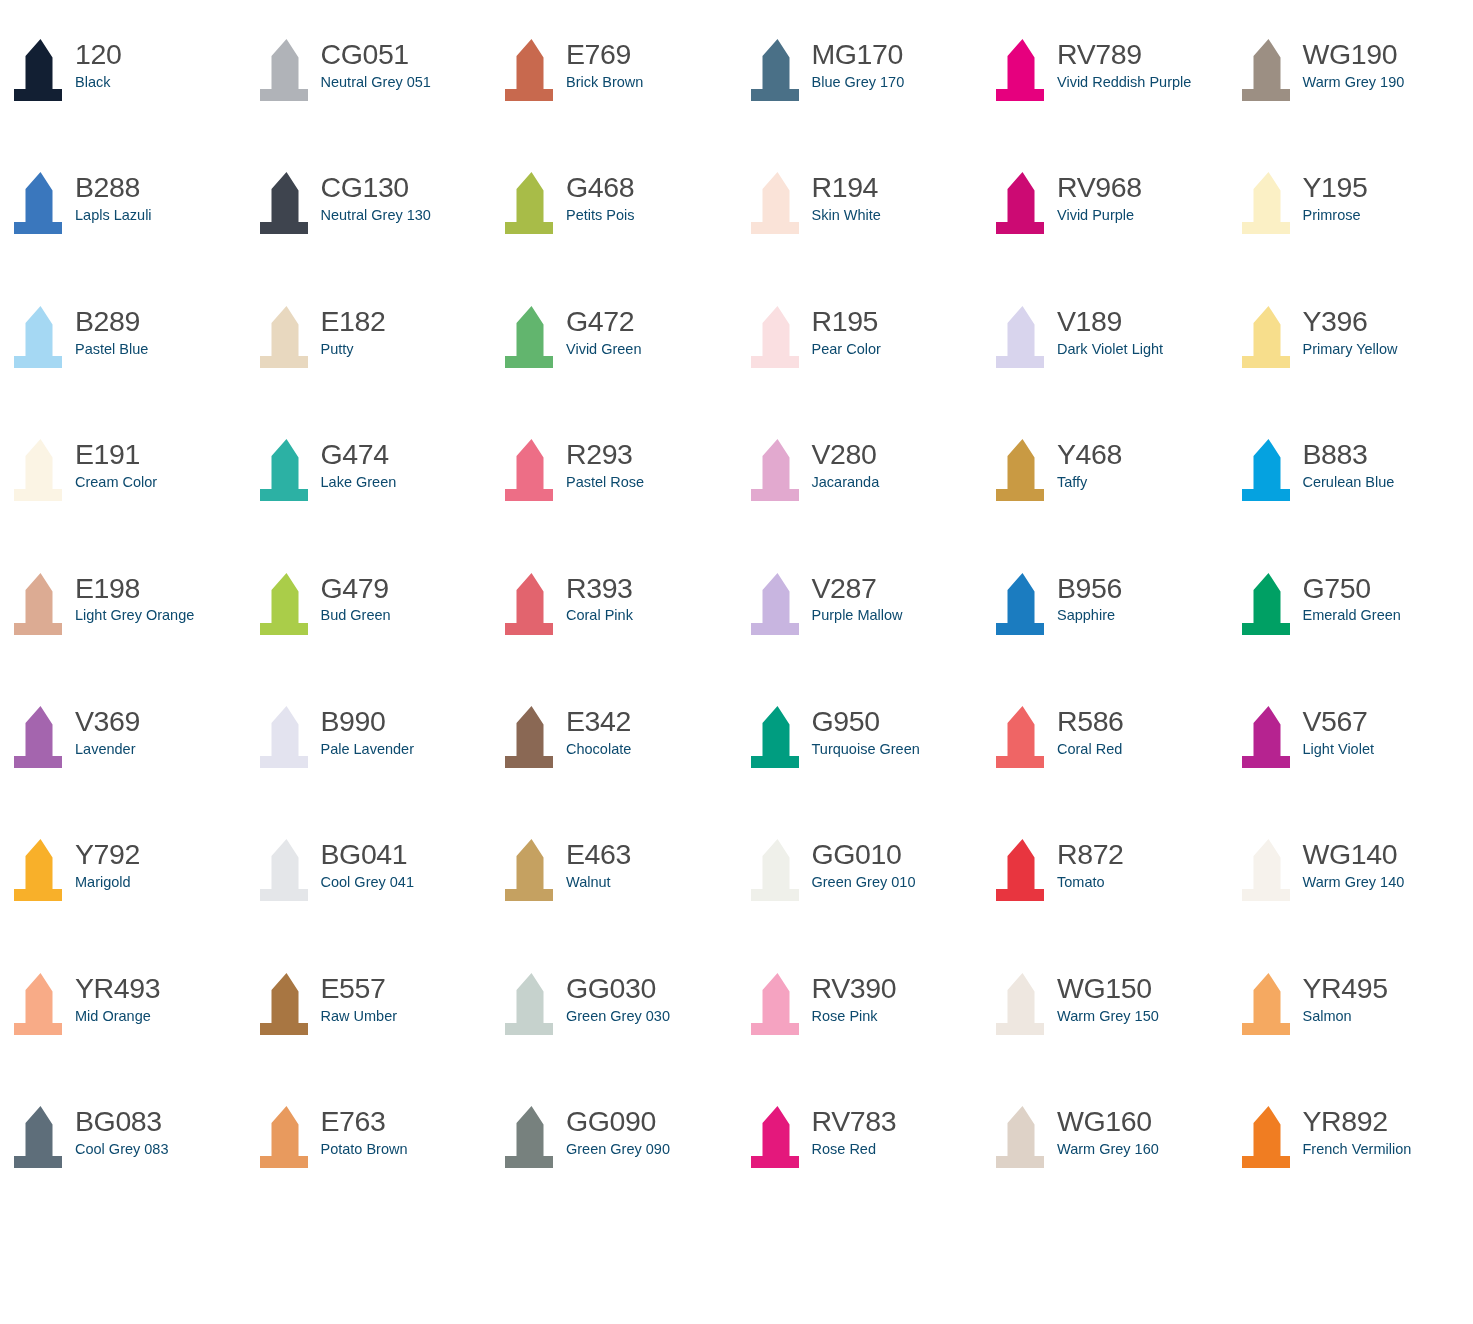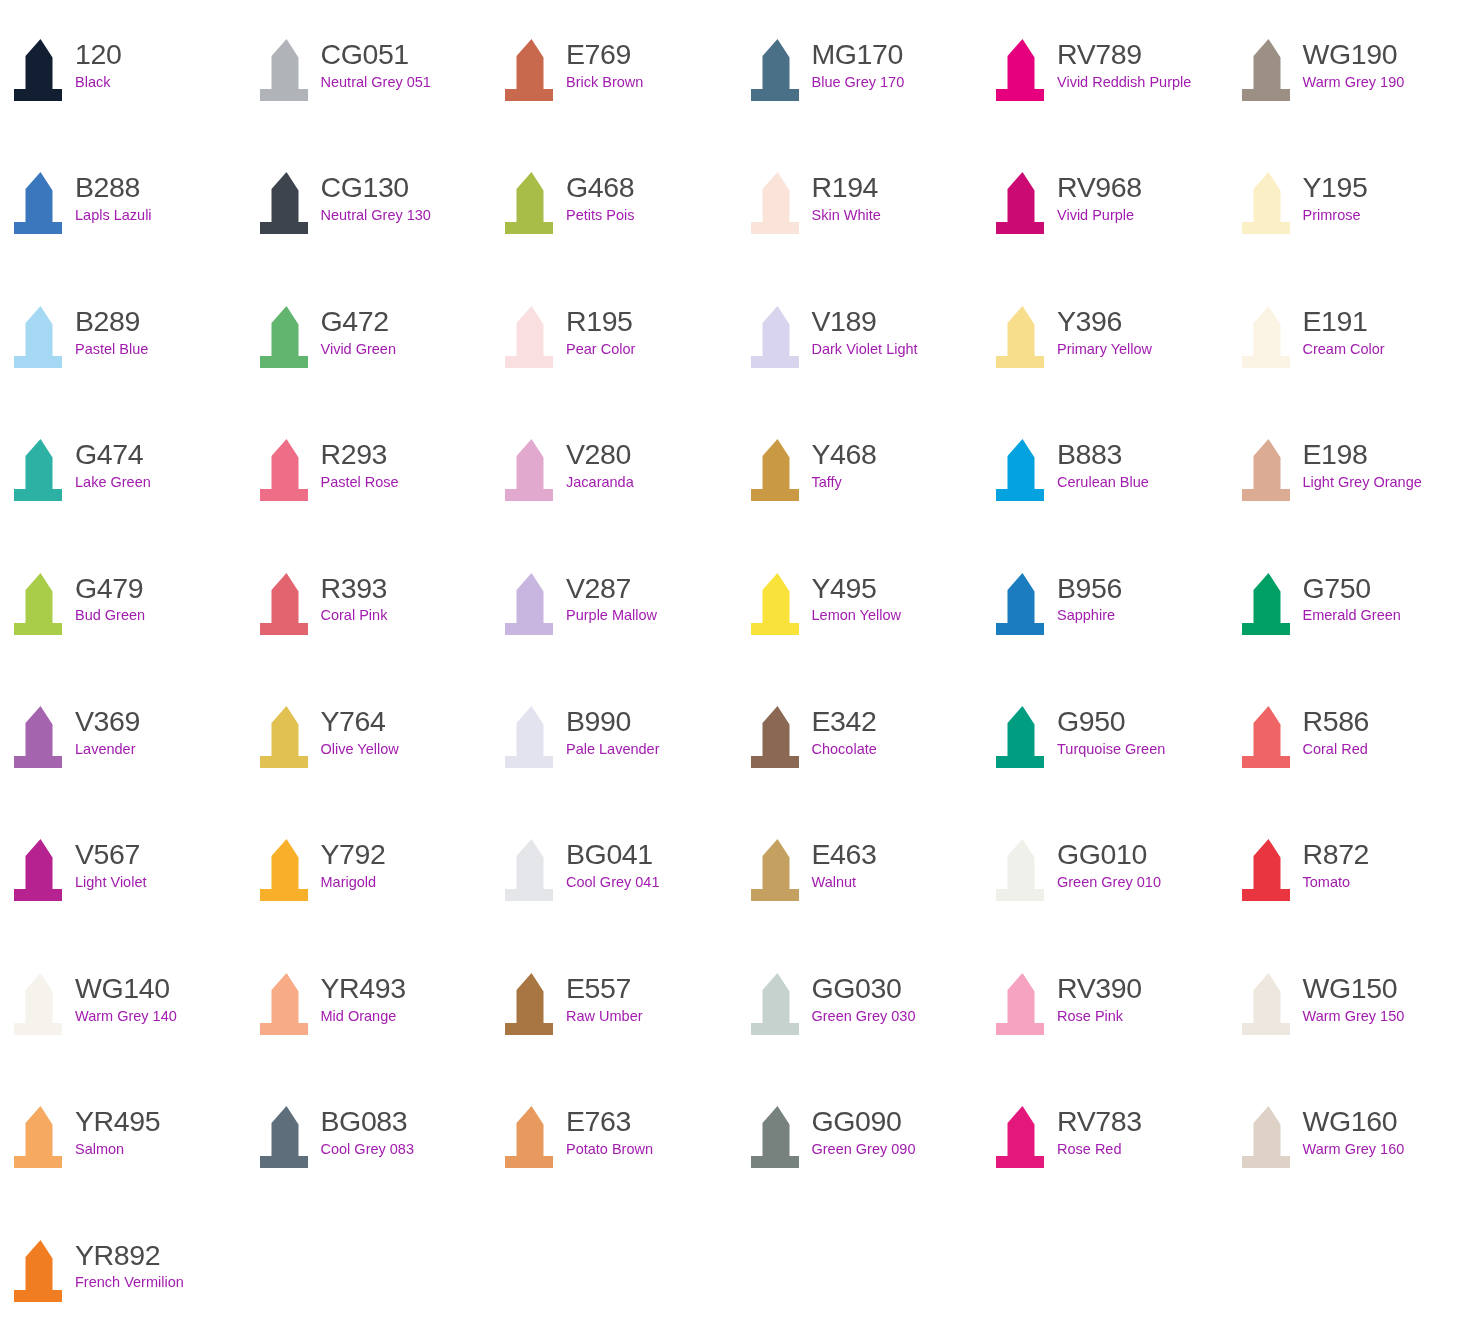--- a/index.html
+++ b/index.html
@@ -53,21 +53,21 @@
   .code {
     font-size: 28.5px;
     color: #4a4a4a;
     line-height: 1.08;
     letter-spacing: -0.4px;
     white-space: nowrap;
     font-weight: 400;
   }
   .name {
     font-size: 14.5px;
-    color: #a21caf;
+    color: #0c4a6e;
     line-height: 1.2;
     margin-top: 4px;
     white-space: nowrap;
     font-weight: 400;
   }
 </style>
 </head>
 <body>
 
 <div id="chart">
@@ -210,20 +210,31 @@
         </svg>
       </div>
       <div class="labels">
         <div class="code">B289</div>
         <div class="name">Pastel Blue</div>
       </div>
     </div>
     <div class="swatch">
       <div class="nib-wrap">
         <svg class="nib-svg" viewBox="0 0 62 70" xmlns="http://www.w3.org/2000/svg" aria-hidden="true">
+          <path d="M30.5 2 L30.5 2 L15.5 19 L15.5 52 L4 52 L4 64 L52 64 L52 52 L42.5 52 L42.5 20.5 Z" fill="#e8d8bf"></path>
+        </svg>
+      </div>
+      <div class="labels">
+        <div class="code">E182</div>
+        <div class="name">Putty</div>
+      </div>
+    </div>
+    <div class="swatch">
+      <div class="nib-wrap">
+        <svg class="nib-svg" viewBox="0 0 62 70" xmlns="http://www.w3.org/2000/svg" aria-hidden="true">
           <path d="M30.5 2 L30.5 2 L15.5 19 L15.5 52 L4 52 L4 64 L52 64 L52 52 L42.5 52 L42.5 20.5 Z" fill="#62b56e"></path>
         </svg>
       </div>
       <div class="labels">
         <div class="code">G472</div>
         <div class="name">Vivid Green</div>
       </div>
     </div>
     <div class="swatch">
       <div class="nib-wrap">
@@ -364,31 +375,20 @@
         </svg>
       </div>
       <div class="labels">
         <div class="code">V287</div>
         <div class="name">Purple Mallow</div>
       </div>
     </div>
     <div class="swatch">
       <div class="nib-wrap">
         <svg class="nib-svg" viewBox="0 0 62 70" xmlns="http://www.w3.org/2000/svg" aria-hidden="true">
-          <path d="M30.5 2 L30.5 2 L15.5 19 L15.5 52 L4 52 L4 64 L52 64 L52 52 L42.5 52 L42.5 20.5 Z" fill="#f9e239"></path>
-        </svg>
-      </div>
-      <div class="labels">
-        <div class="code">Y495</div>
-        <div class="name">Lemon Yellow</div>
-      </div>
-    </div>
-    <div class="swatch">
-      <div class="nib-wrap">
-        <svg class="nib-svg" viewBox="0 0 62 70" xmlns="http://www.w3.org/2000/svg" aria-hidden="true">
           <path d="M30.5 2 L30.5 2 L15.5 19 L15.5 52 L4 52 L4 64 L52 64 L52 52 L42.5 52 L42.5 20.5 Z" fill="#1b7cc0"></path>
         </svg>
       </div>
       <div class="labels">
         <div class="code">B956</div>
         <div class="name">Sapphire</div>
       </div>
     </div>
     <div class="swatch">
       <div class="nib-wrap">
@@ -403,31 +403,20 @@
     </div>
     <div class="swatch">
       <div class="nib-wrap">
         <svg class="nib-svg" viewBox="0 0 62 70" xmlns="http://www.w3.org/2000/svg" aria-hidden="true">
           <path d="M30.5 2 L30.5 2 L15.5 19 L15.5 52 L4 52 L4 64 L52 64 L52 52 L42.5 52 L42.5 20.5 Z" fill="#a465ae"></path>
         </svg>
       </div>
       <div class="labels">
         <div class="code">V369</div>
         <div class="name">Lavender</div>
-      </div>
-    </div>
-    <div class="swatch">
-      <div class="nib-wrap">
-        <svg class="nib-svg" viewBox="0 0 62 70" xmlns="http://www.w3.org/2000/svg" aria-hidden="true">
-          <path d="M30.5 2 L30.5 2 L15.5 19 L15.5 52 L4 52 L4 64 L52 64 L52 52 L42.5 52 L42.5 20.5 Z" fill="#e2c153"></path>
-        </svg>
-      </div>
-      <div class="labels">
-        <div class="code">Y764</div>
-        <div class="name">Olive Yellow</div>
       </div>
     </div>
     <div class="swatch">
       <div class="nib-wrap">
         <svg class="nib-svg" viewBox="0 0 62 70" xmlns="http://www.w3.org/2000/svg" aria-hidden="true">
           <path d="M30.5 2 L30.5 2 L15.5 19 L15.5 52 L4 52 L4 64 L52 64 L52 52 L42.5 52 L42.5 20.5 Z" fill="#e3e3ef"></path>
         </svg>
       </div>
       <div class="labels">
         <div class="code">B990</div>

